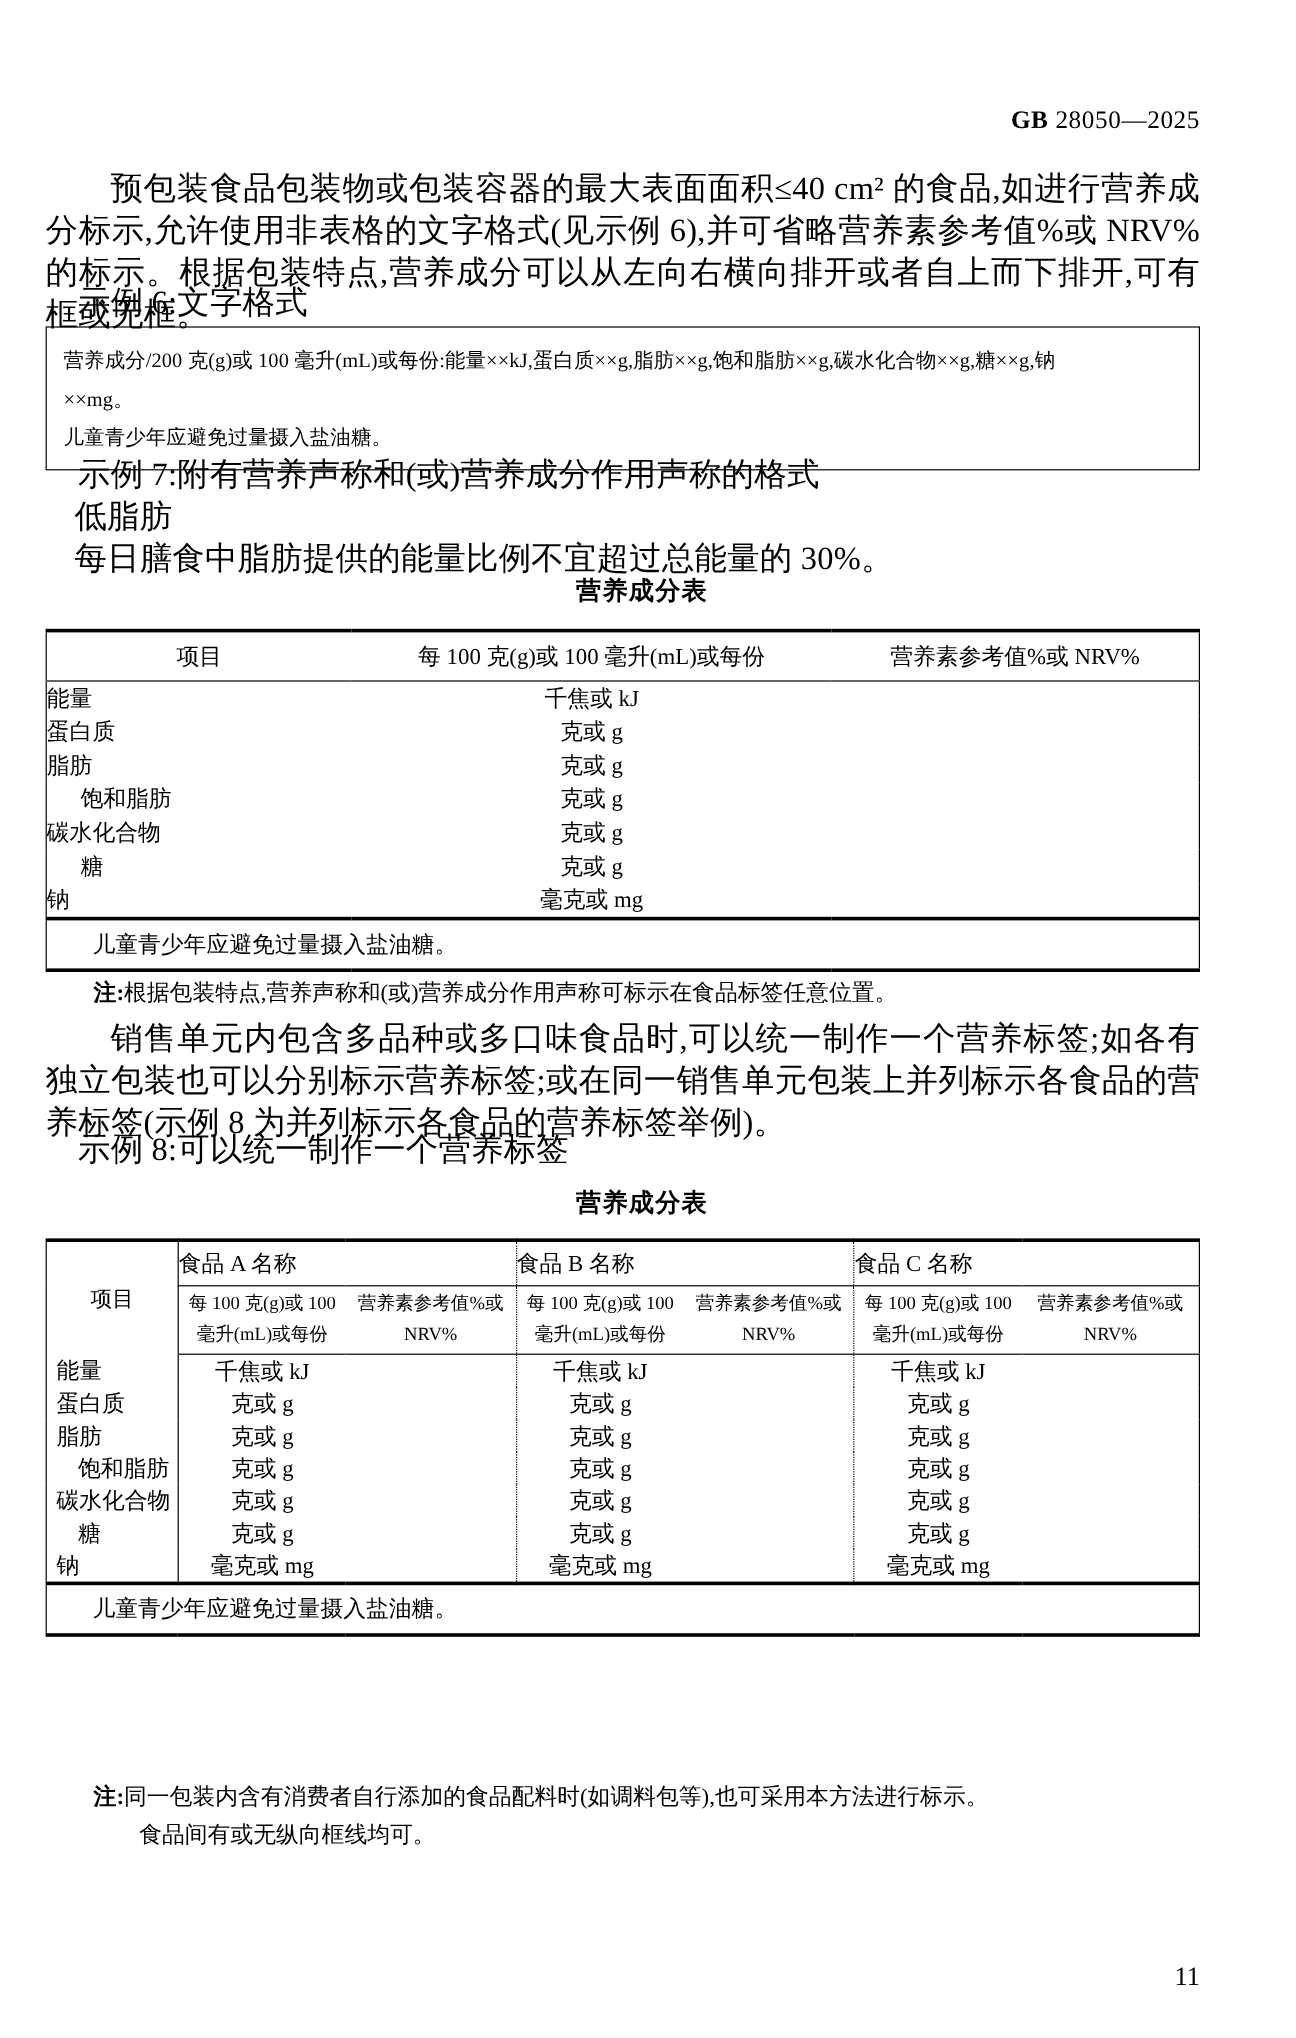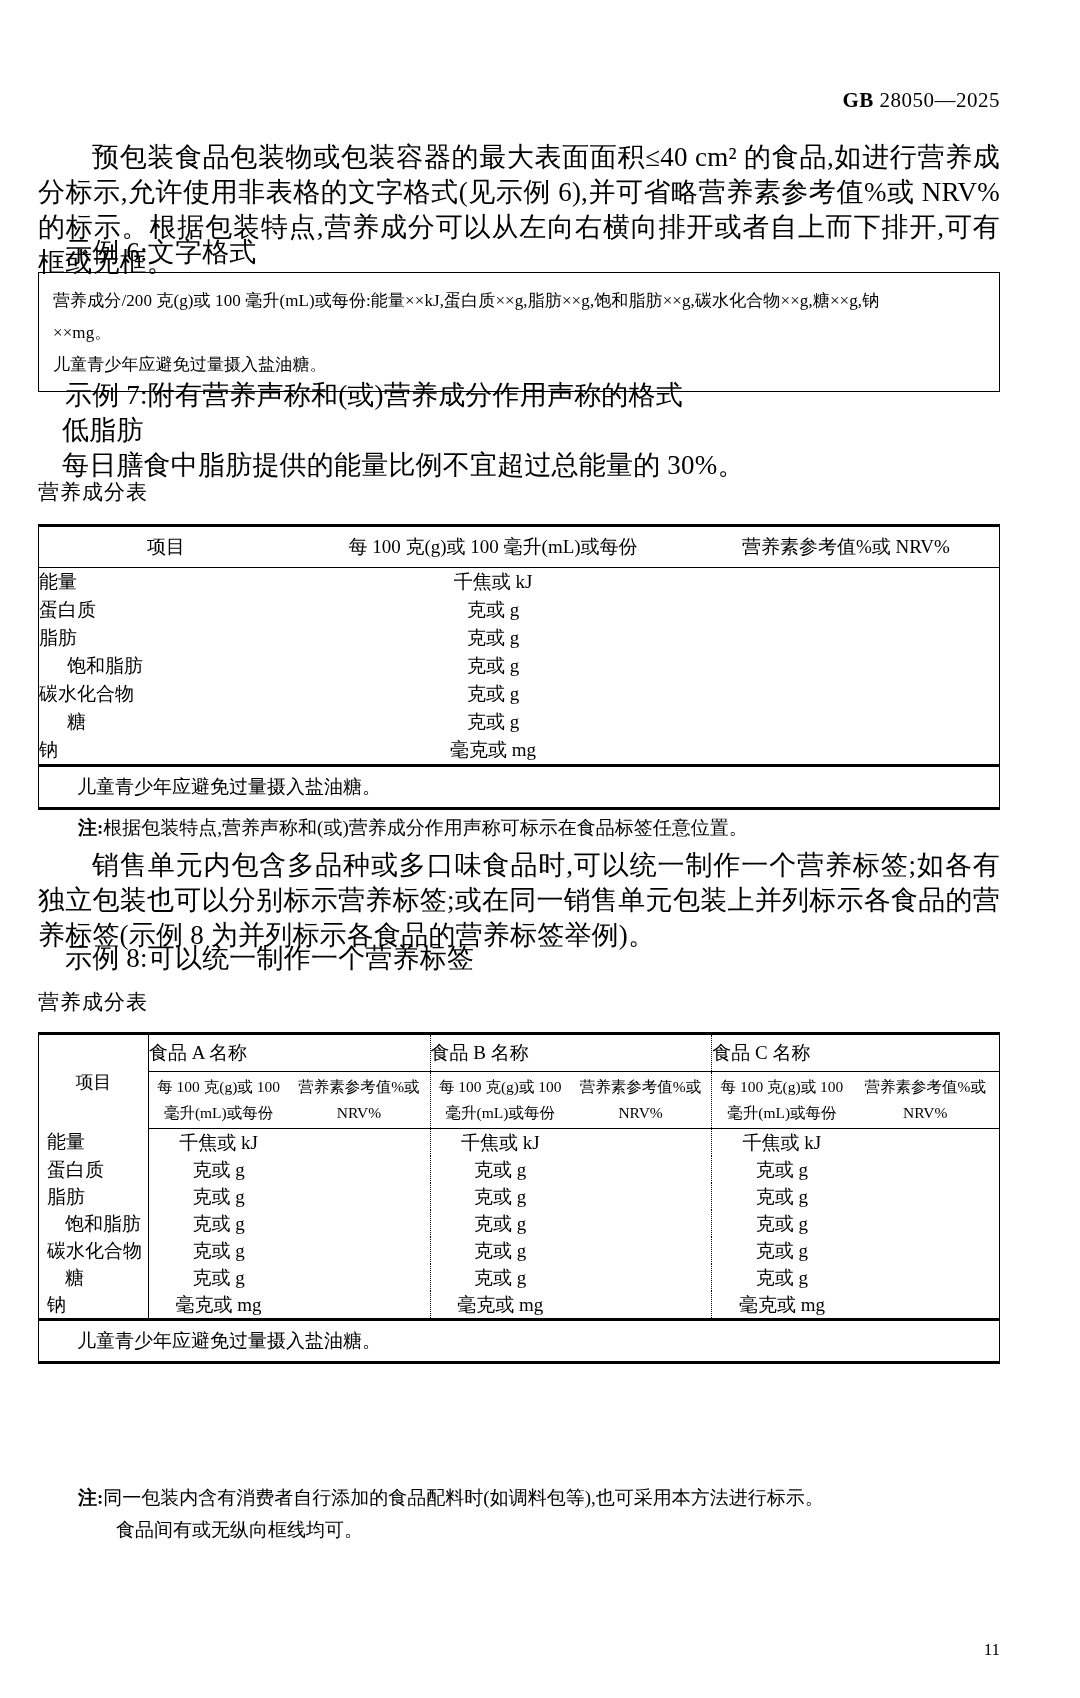--- a/index.html
+++ b/index.html
@@ -73,24 +73,25 @@
   .example-box .boxline {
     margin: 0;
     font-size: 17px;
     line-height: 32px;
     letter-spacing: 0.1px;
   }
 
   
   .table-caption {
     position: absolute;
-    left: 0;
-    width: 962px;
+    left: 16px;
+    width: 962px;
+    text-align: center;
     font-size: 21px;
-    font-weight: normal;
+    font-weight: bold;
     font-family: "DejaVu Sans", "Liberation Sans", sans-serif;
     letter-spacing: 1px;
   }
 
   
   .nutri-table {
     position: absolute;
     left: 0;
     width: 962px;
     border-collapse: collapse;
@@ -165,21 +166,21 @@
     font-size: 19px;
     line-height: 32px;
   }
   .note b { font-weight: bold; }
 
   
   .page-number {
     position: absolute;
     right: 0;
     bottom: 38px;
-    font-size: 17px;
+    font-size: 22px;
     font-family: "Liberation Serif", "DejaVu Serif", serif;
   }
 </style>
 </head>
 <body>
 
 <div class="page">
   <div class="content">
 
     <div class="doc-header">

